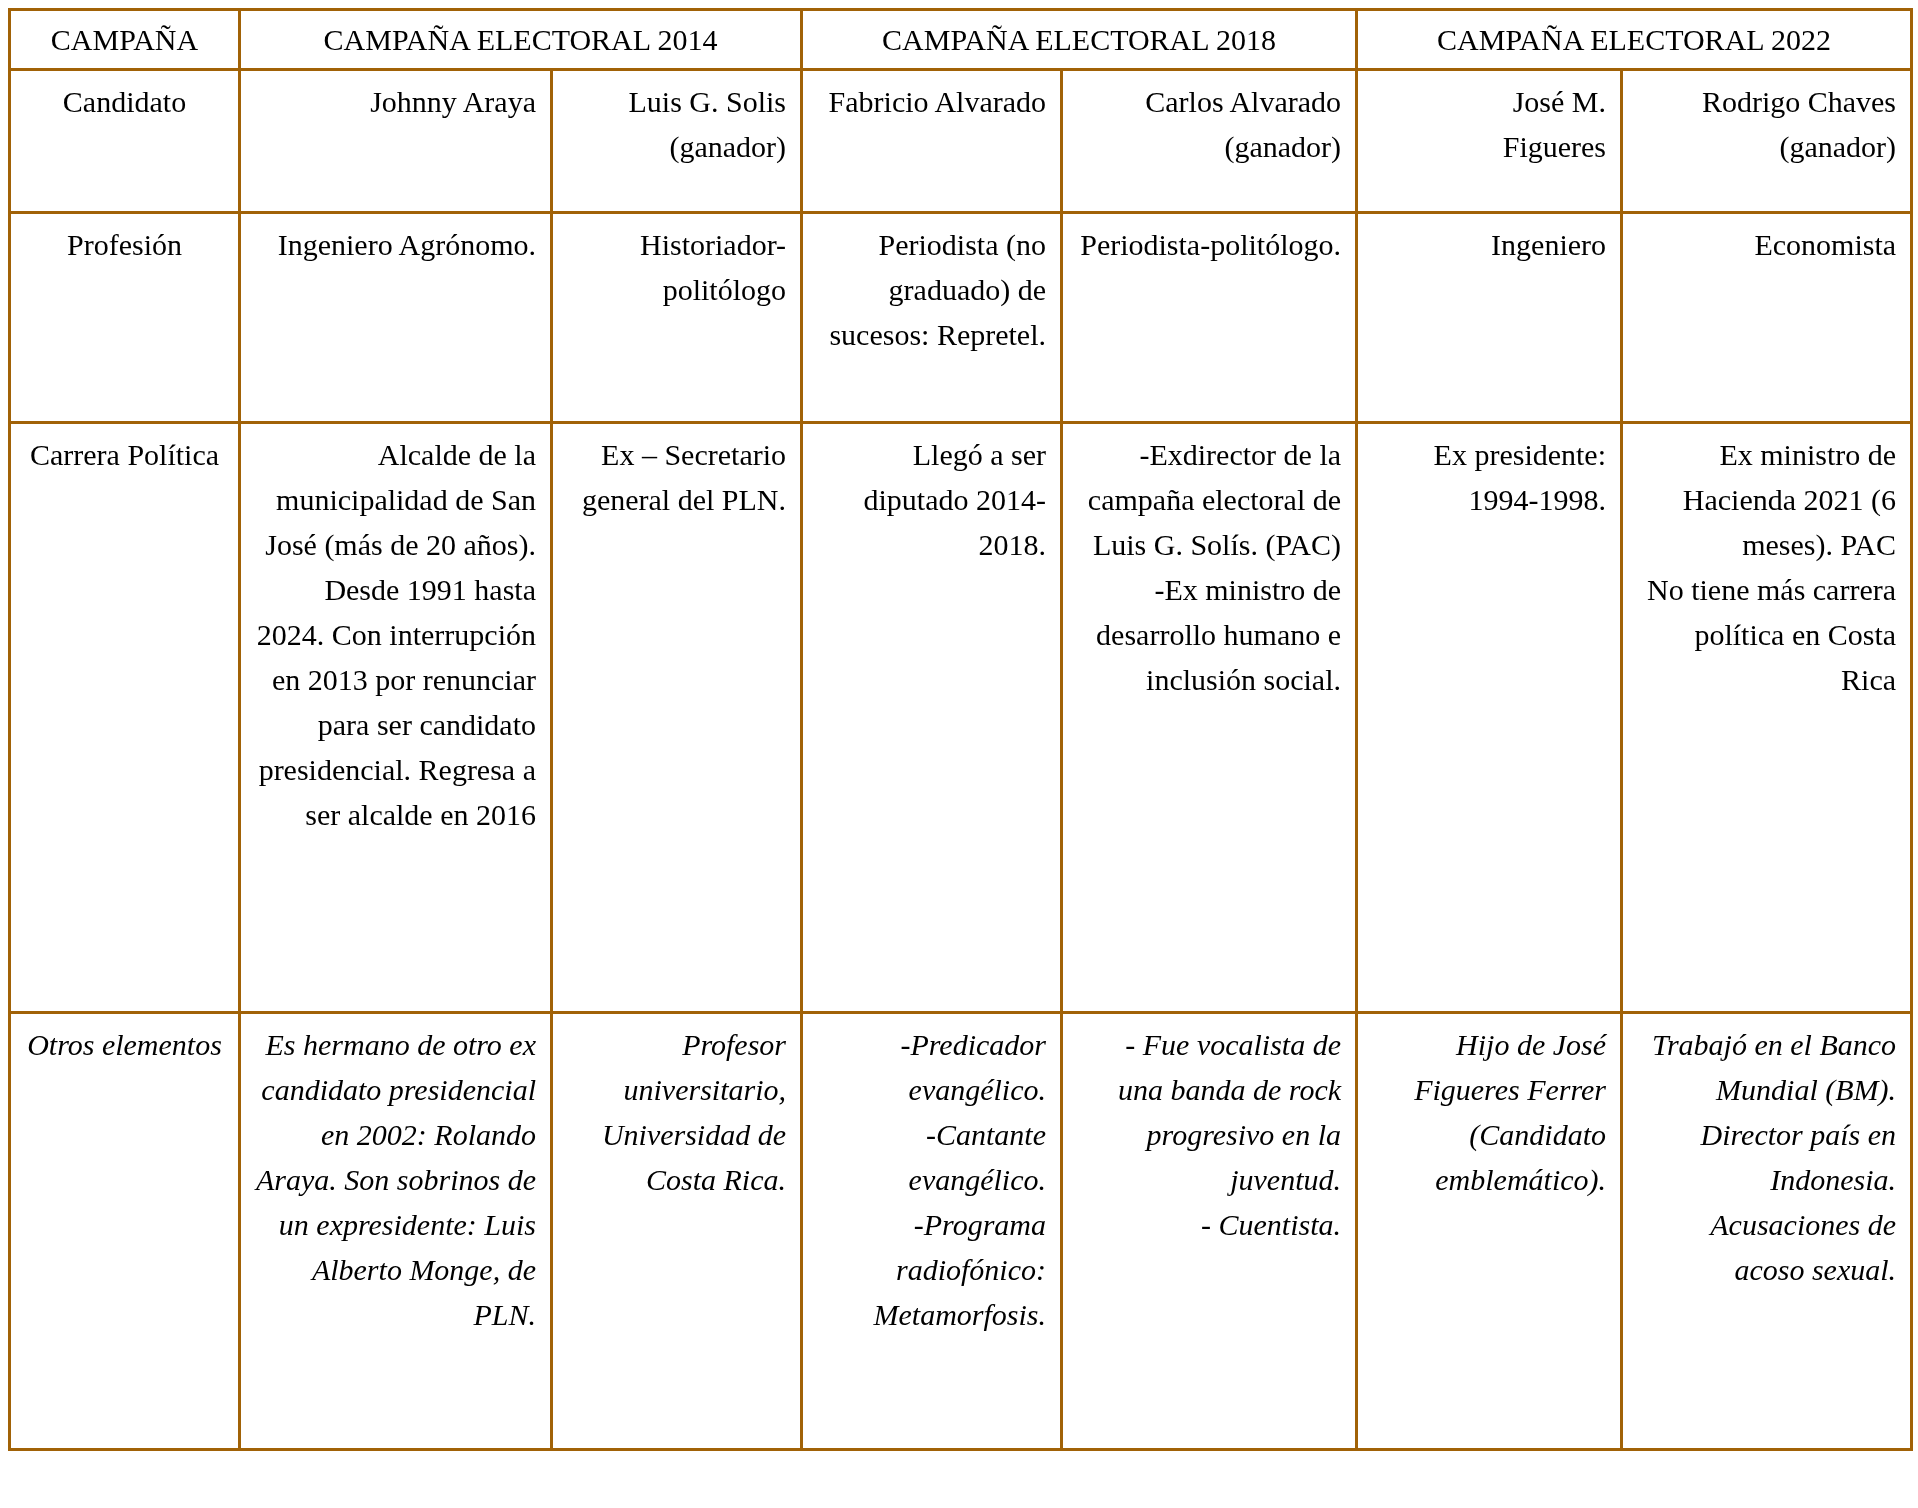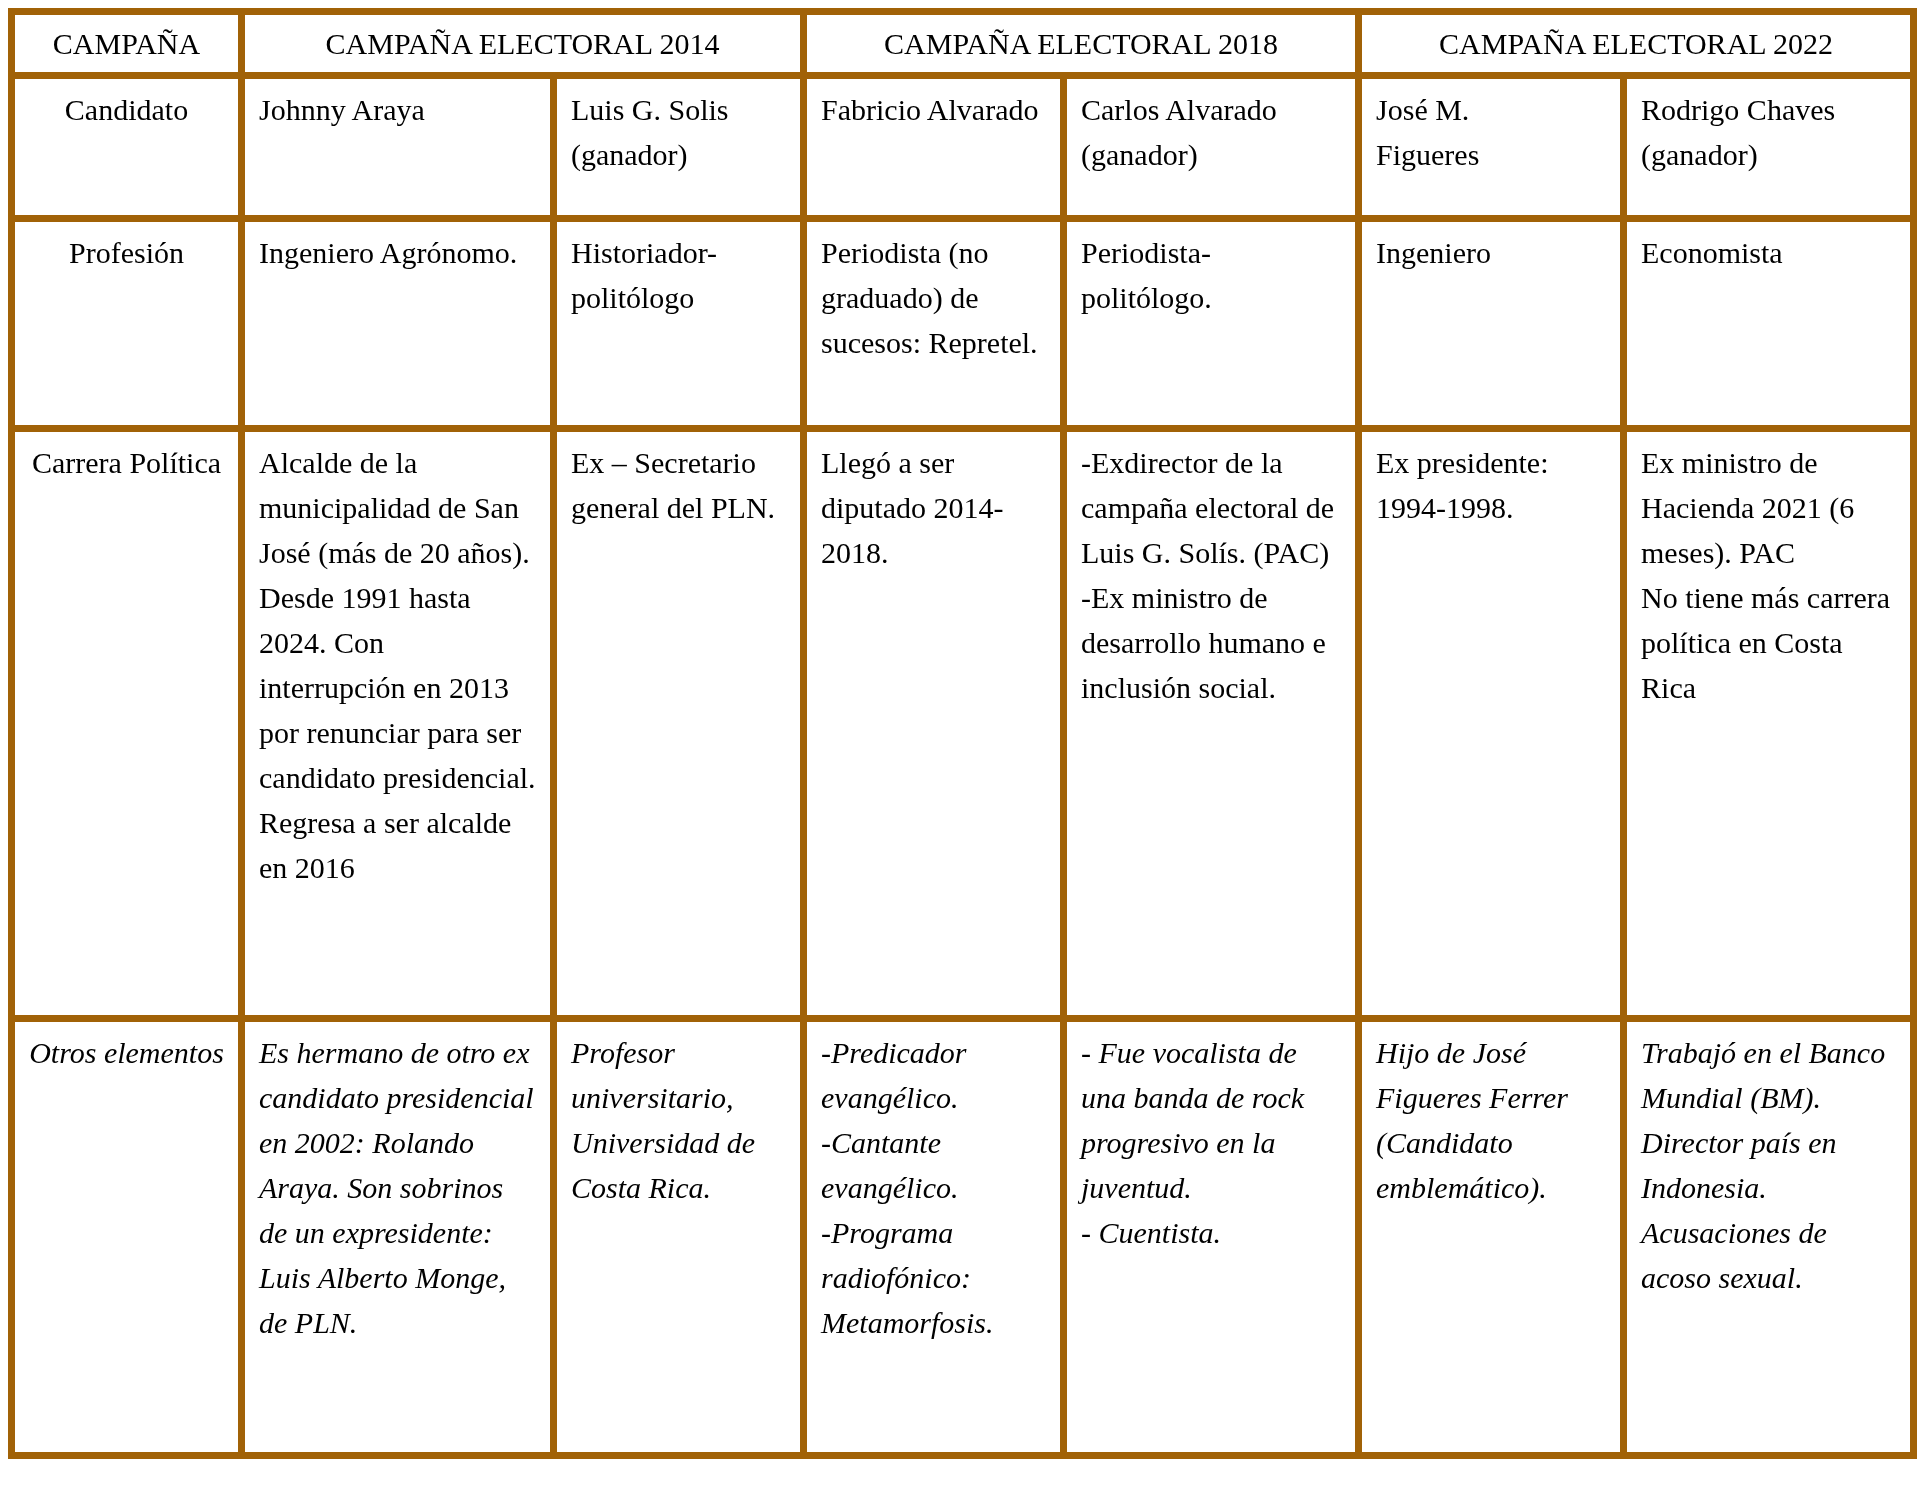--- a/index.html
+++ b/index.html
@@ -13,36 +13,36 @@
     width: 1902px;
     margin: 8px auto 0 auto;
   }
   table.comparison {
     border-collapse: collapse;
     table-layout: fixed;
     width: 1902px;
     background: #ffffff;
   }
   table.comparison td {
-    border: 7px solid #a16207;
+    border: 3px solid #a16207;
     vertical-align: top;
     padding: 8px 14px 10px 14px;
     font-size: 30px;
     line-height: 1.5;
     overflow: hidden;
   }
   tr.header-row td {
     text-align: center;
     vertical-align: middle;
     padding: 6px 8px;
     white-space: nowrap;
   }
   td.body-cell {
     white-space: pre-line;
-    text-align: left;
+    text-align: right;
   }
   td.row-label {
     text-align: center;
   }
   tr.r-head   { height: 52px; }
   tr.r-cand   { height: 143px; }
   tr.r-prof   { height: 210px; }
   tr.r-carr   { height: 590px; }
   tr.r-otros  { height: 437px; font-style: italic; }
 </style>

